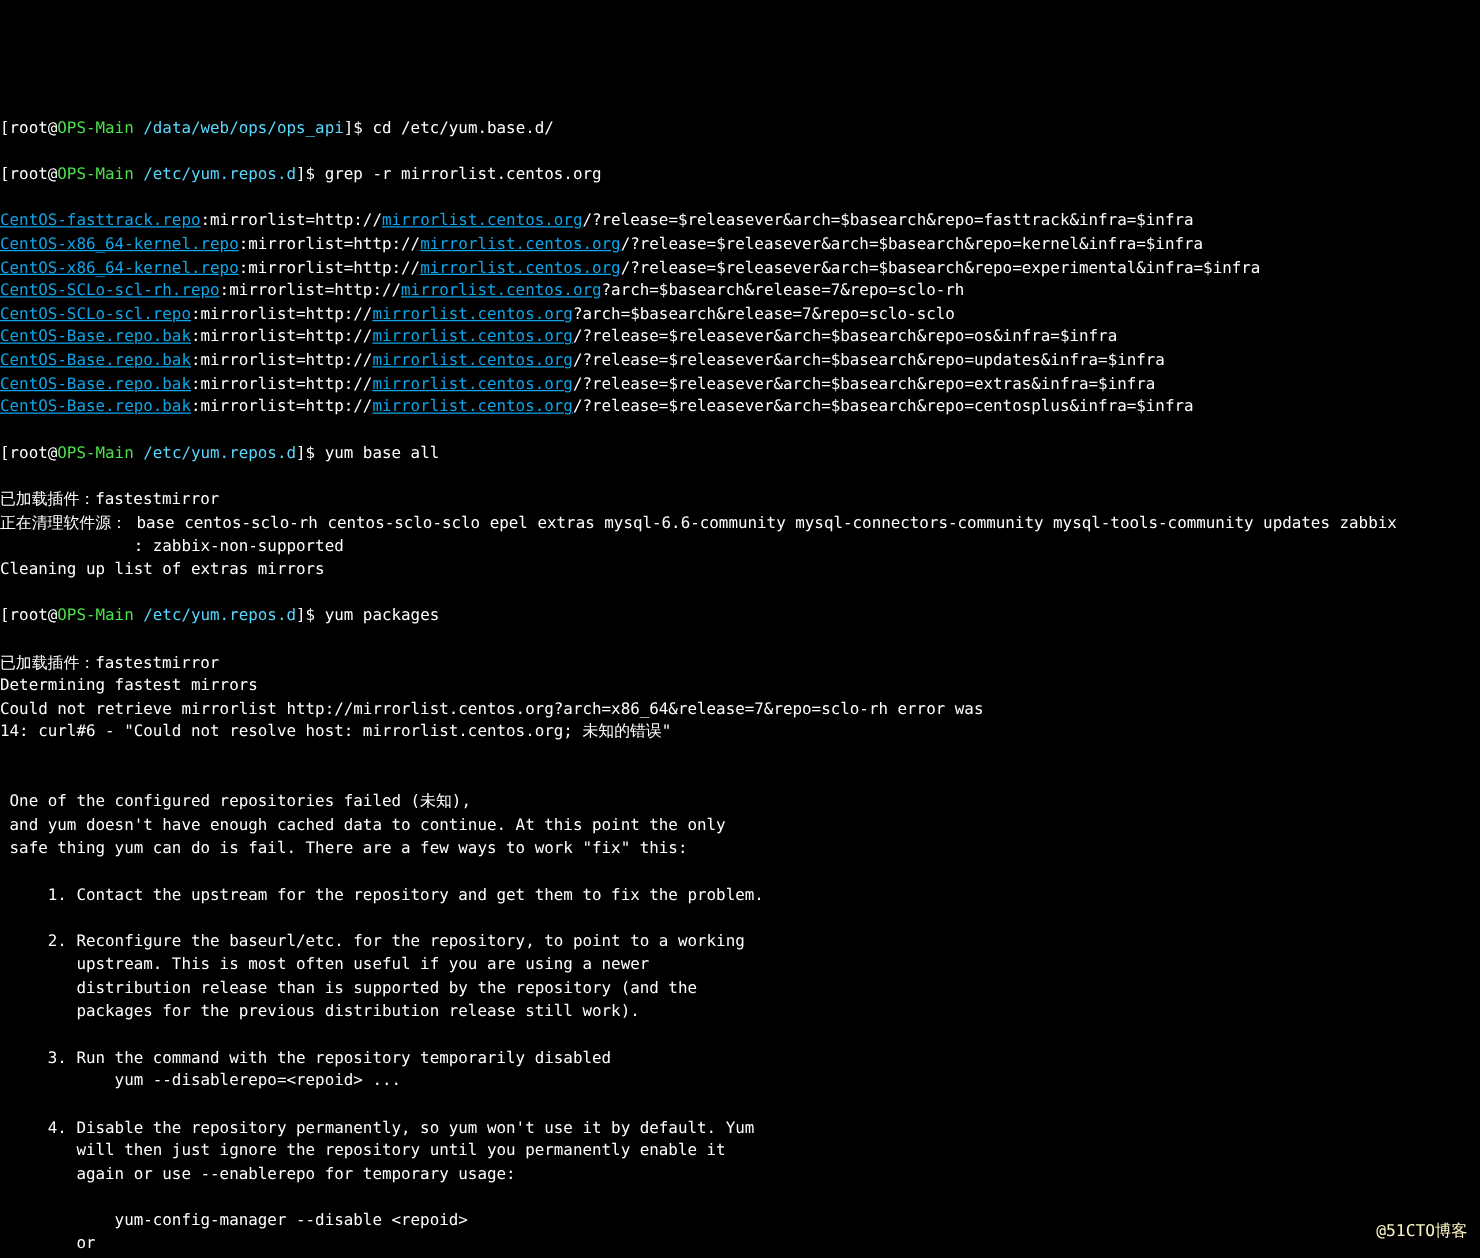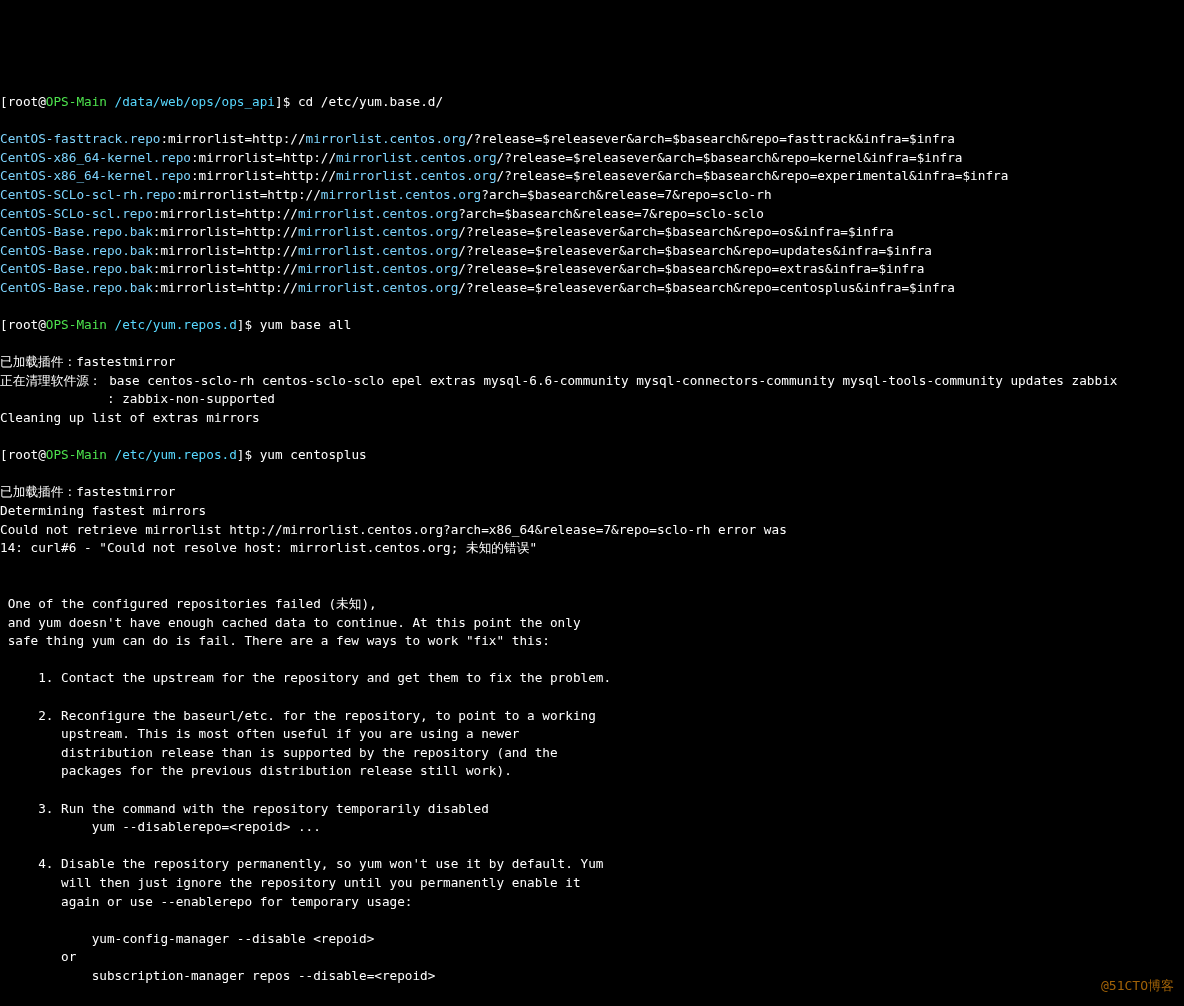--- a/index.html
+++ b/index.html
@@ -9,40 +9,41 @@
       font-size: 12.7px;
       line-height: 18.6px;
       margin: 0;
       padding: 0;
       white-space: pre;
       width: 1184px;
       overflow-x: hidden;
     }
     .green { color: #4de24d; }
     .cyan { color: #58d8ff; }
-    .pink { color: #7dd3fc; }
+    .pink { color: #0ea5e9; text-decoration: underline; }
     .watermark {
       position: absolute;
       right: 10px;
       bottom: 10px;
-      color: #a16207;
+      color: #fef9c3;
       font-size: 13px;
     }
     .line { display: block; }
   </style>
 </head>
 <body>
 
 
 
 <div>
 <span class="line"><span>[root@</span><span class="green">OPS-Main</span><span class="cyan"> /data/web/ops/ops_api</span><span>]$ </span><span>cd /etc/yum.base.d/</span></span>
+<span class="line"><span>[root@</span><span class="green">OPS-Main</span><span class="cyan"> /etc/yum.repos.d</span><span>]$ </span><span>grep -r mirrorlist.centos.org</span></span>
 <span id="repo-container"><span class="line"><span class="pink">CentOS-fasttrack.repo</span><span>:mirrorlist=http://</span><span class="pink">mirrorlist.centos.org</span><span>/?release=$releasever&amp;arch=$basearch&amp;repo=fasttrack&amp;infra=$infra</span></span><span class="line"><span class="pink">CentOS-x86_64-kernel.repo</span><span>:mirrorlist=http://</span><span class="pink">mirrorlist.centos.org</span><span>/?release=$releasever&amp;arch=$basearch&amp;repo=kernel&amp;infra=$infra</span></span><span class="line"><span class="pink">CentOS-x86_64-kernel.repo</span><span>:mirrorlist=http://</span><span class="pink">mirrorlist.centos.org</span><span>/?release=$releasever&amp;arch=$basearch&amp;repo=experimental&amp;infra=$infra</span></span><span class="line"><span class="pink">CentOS-SCLo-scl-rh.repo</span><span>:mirrorlist=http://</span><span class="pink">mirrorlist.centos.org</span><span>?arch=$basearch&amp;release=7&amp;repo=sclo-rh</span></span><span class="line"><span class="pink">CentOS-SCLo-scl.repo</span><span>:mirrorlist=http://</span><span class="pink">mirrorlist.centos.org</span><span>?arch=$basearch&amp;release=7&amp;repo=sclo-sclo</span></span><span class="line"><span class="pink">CentOS-Base.repo.bak</span><span>:mirrorlist=http://</span><span class="pink">mirrorlist.centos.org</span><span>/?release=$releasever&amp;arch=$basearch&amp;repo=os&amp;infra=$infra</span></span><span class="line"><span class="pink">CentOS-Base.repo.bak</span><span>:mirrorlist=http://</span><span class="pink">mirrorlist.centos.org</span><span>/?release=$releasever&amp;arch=$basearch&amp;repo=updates&amp;infra=$infra</span></span><span class="line"><span class="pink">CentOS-Base.repo.bak</span><span>:mirrorlist=http://</span><span class="pink">mirrorlist.centos.org</span><span>/?release=$releasever&amp;arch=$basearch&amp;repo=extras&amp;infra=$infra</span></span><span class="line"><span class="pink">CentOS-Base.repo.bak</span><span>:mirrorlist=http://</span><span class="pink">mirrorlist.centos.org</span><span>/?release=$releasever&amp;arch=$basearch&amp;repo=centosplus&amp;infra=$infra</span></span></span>
 <span class="line"><span>[root@</span><span class="green">OPS-Main</span><span class="cyan"> /etc/yum.repos.d</span><span>]$ </span><span>yum base all</span></span>
 <span id="after1"><span class="line">已加载插件：fastestmirror</span><span class="line">正在清理软件源： base centos-sclo-rh centos-sclo-sclo epel extras mysql-6.6-community mysql-connectors-community mysql-tools-community updates zabbix</span><span class="line">              : zabbix-non-supported</span><span class="line">Cleaning up list of extras mirrors</span></span>
-<span class="line"><span>[root@</span><span class="green">OPS-Main</span><span class="cyan"> /etc/yum.repos.d</span><span>]$ </span><span>yum centosplus</span></span>
+<span class="line"><span>[root@</span><span class="green">OPS-Main</span><span class="cyan"> /etc/yum.repos.d</span><span>]$ </span><span>yum packages</span></span>
 <span id="after2"><span class="line">已加载插件：fastestmirror</span><span class="line">Determining fastest mirrors</span><span class="line">Could not retrieve mirrorlist http://mirrorlist.centos.org?arch=x86_64&amp;release=7&amp;repo=sclo-rh error was</span><span class="line">14: curl#6 - "Could not resolve host: mirrorlist.centos.org; 未知的错误"</span><span class="line">&nbsp;</span><span class="line">&nbsp;</span><span class="line"> One of the configured repositories failed (未知),</span><span class="line"> and yum doesn't have enough cached data to continue. At this point the only</span><span class="line"> safe thing yum can do is fail. There are a few ways to work "fix" this:</span><span class="line">&nbsp;</span><span class="line">     1. Contact the upstream for the repository and get them to fix the problem.</span><span class="line">&nbsp;</span><span class="line">     2. Reconfigure the baseurl/etc. for the repository, to point to a working</span><span class="line">        upstream. This is most often useful if you are using a newer</span><span class="line">        distribution release than is supported by the repository (and the</span><span class="line">        packages for the previous distribution release still work).</span><span class="line">&nbsp;</span><span class="line">     3. Run the command with the repository temporarily disabled</span><span class="line">            yum --disablerepo=&lt;repoid&gt; ...</span><span class="line">&nbsp;</span><span class="line">     4. Disable the repository permanently, so yum won't use it by default. Yum</span><span class="line">        will then just ignore the repository until you permanently enable it</span><span class="line">        again or use --enablerepo for temporary usage:</span><span class="line">&nbsp;</span><span class="line">            yum-config-manager --disable &lt;repoid&gt;</span><span class="line">        or</span><span class="line">            subscription-manager repos --disable=&lt;repoid&gt;</span></span>
 </div>
 
 <div class="watermark">@51CTO博客</div>
 
 
 
 
 </body></html>

